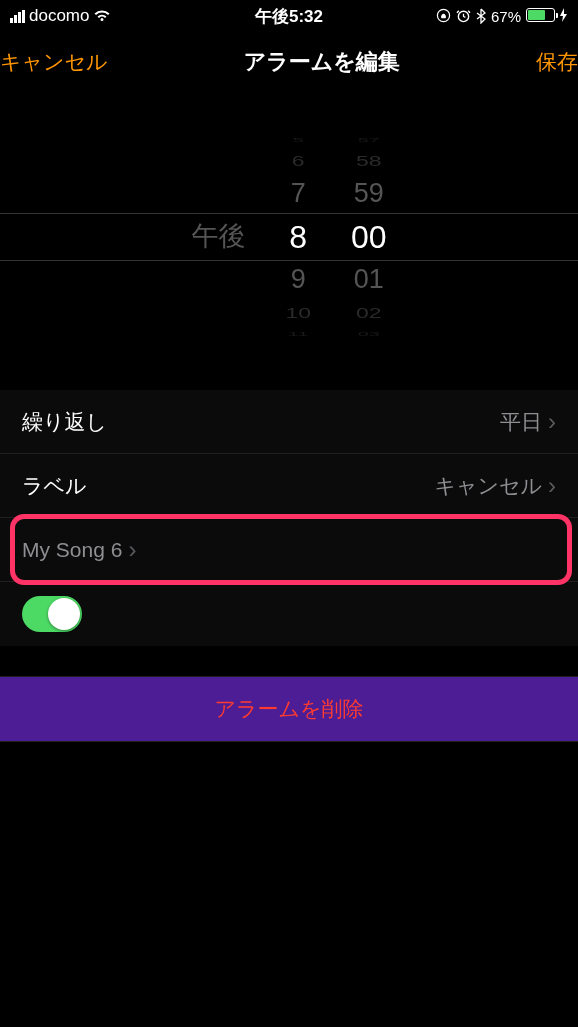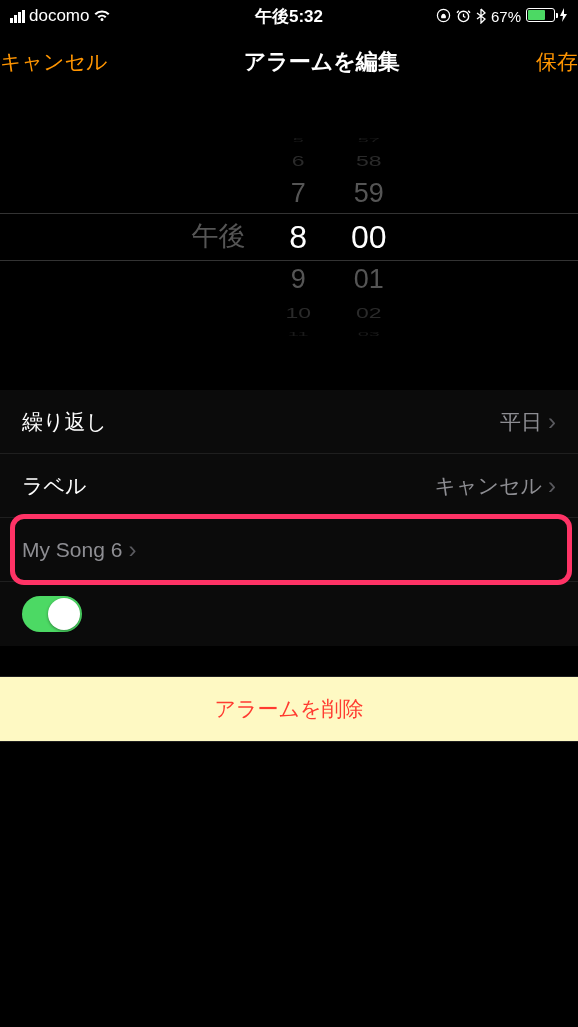--- a/index.html
+++ b/index.html
@@ -190,21 +190,21 @@
       width: 32px;
       height: 32px;
       background: #fff;
       border-radius: 50%;
       top: 2px;
       right: 2px;
       box-shadow: 0 1px 3px rgba(0,0,0,0.4);
     }
     .delete-section {
       margin-top: 30px;
-      background: #fef9c3;
+      background: #4c1d95;
       border-top: 1px solid #1f1f1f;
       border-bottom: 1px solid #1f1f1f;
     }
     .delete-btn {
       width: 100%;
       height: 64px;
       background: none;
       border: none;
       color: #ff3b30;
       font-size: 21px;

